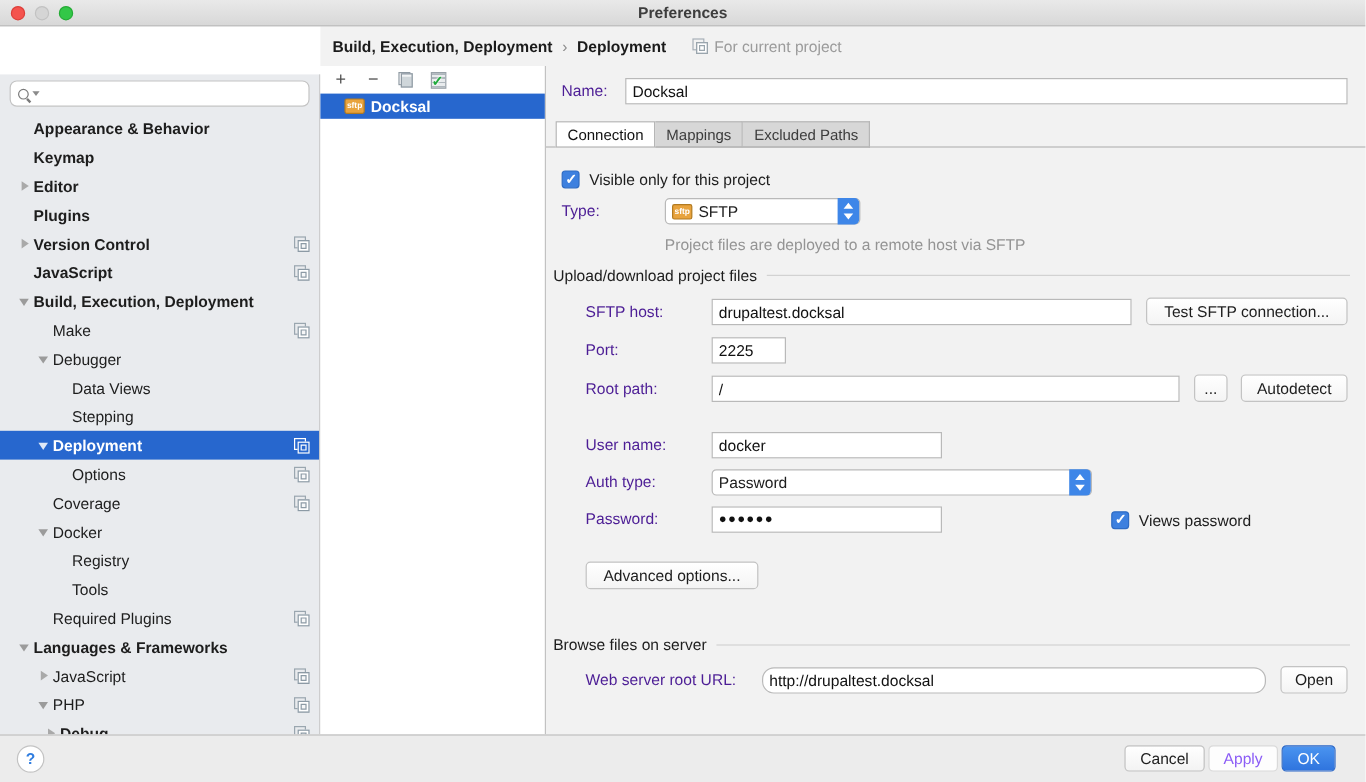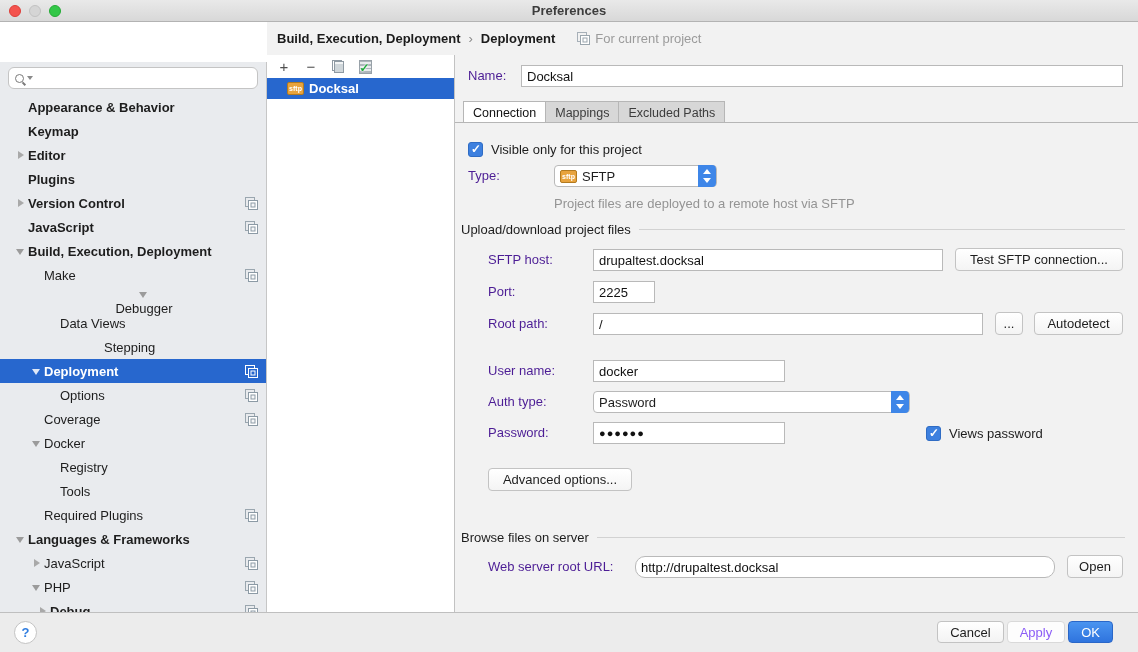--- a/index.html
+++ b/index.html
@@ -148,29 +148,29 @@
           </div>
           <div class="tree-row bold" style="padding-left: 14px;">
             <span class="arr arr-down"></span>
             <span class="tree-label">Build, Execution, Deployment</span>
           </div>
           <div class="tree-row" style="padding-left: 30px;">
             <span class="arr"></span>
             <span class="tree-label">Make</span>
             <span class="proj-icon"></span>
           </div>
-          <div class="tree-row" style="padding-left: 30px; flex-direction: column;">
+          <div class="tree-row" style="padding-left: 30px;">
             <span class="arr arr-down"></span>
             <span class="tree-label">Debugger</span>
           </div>
           <div class="tree-row" style="padding-left: 46px;">
             <span class="arr"></span>
             <span class="tree-label">Data Views</span>
           </div>
-          <div class="tree-row" style="padding-left: 46px; gap: 44px;">
+          <div class="tree-row" style="padding-left: 46px;">
             <span class="arr"></span>
             <span class="tree-label">Stepping</span>
           </div>
           <div class="tree-row bold selected" style="padding-left: 30px;">
             <span class="arr arr-down"></span>
             <span class="tree-label">Deployment</span>
             <span class="proj-icon"></span>
           </div>
           <div class="tree-row" style="padding-left: 46px;">
             <span class="arr"></span>

